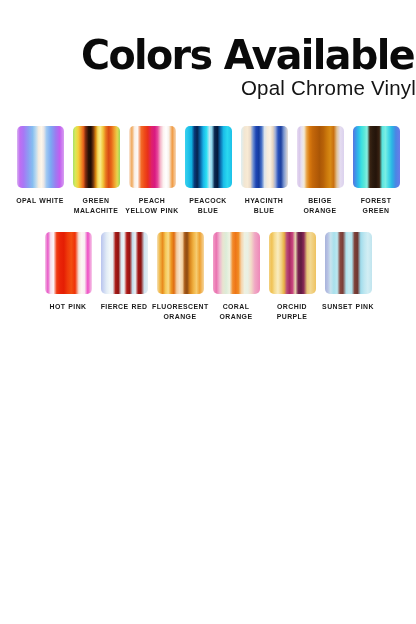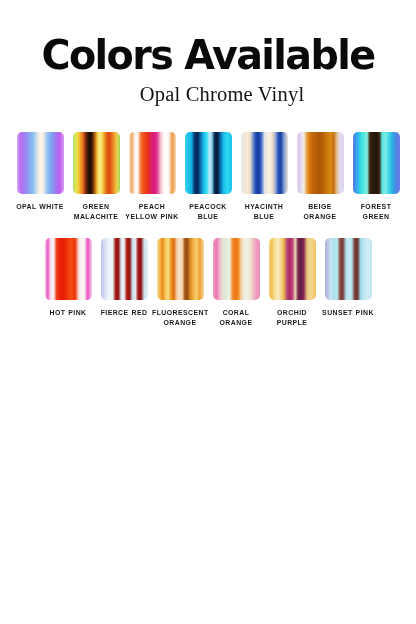--- a/index.html
+++ b/index.html
@@ -13,40 +13,40 @@
     font-family: "Liberation Sans", sans-serif;
     overflow: hidden;
   }
   .page {
     position: relative;
     width: 416px;
     height: 624px;
     background: #ffffff;
   }
   .header {
-    text-align: center;
+    text-align: right;
     padding-top: 34px;
   }
   .title {
     font-family: "DejaVu Sans", sans-serif;
     font-weight: bold;
     font-size: 40px;
     letter-spacing: -1.6px;
     color: #0a0a0a;
     line-height: 1.05;
     margin: 0;
     transform: scaleX(0.99);
   }
   .subtitle {
-    font-family: Liberation Serif, serif;
+    font-family: Liberation Sans, sans-serif;
     font-weight: normal;
     font-size: 20.5px;
     letter-spacing: 0.2px;
     color: #141414;
-    margin: 7px 0 0 0;
+    margin: 1px 0 0 0;
     line-height: 1.1;
     padding-left: 28px;
   }
   .grid {
     margin-top: 26px;
     padding: 0 10px;
   }
   .row {
     display: flex;
     justify-content: center;

